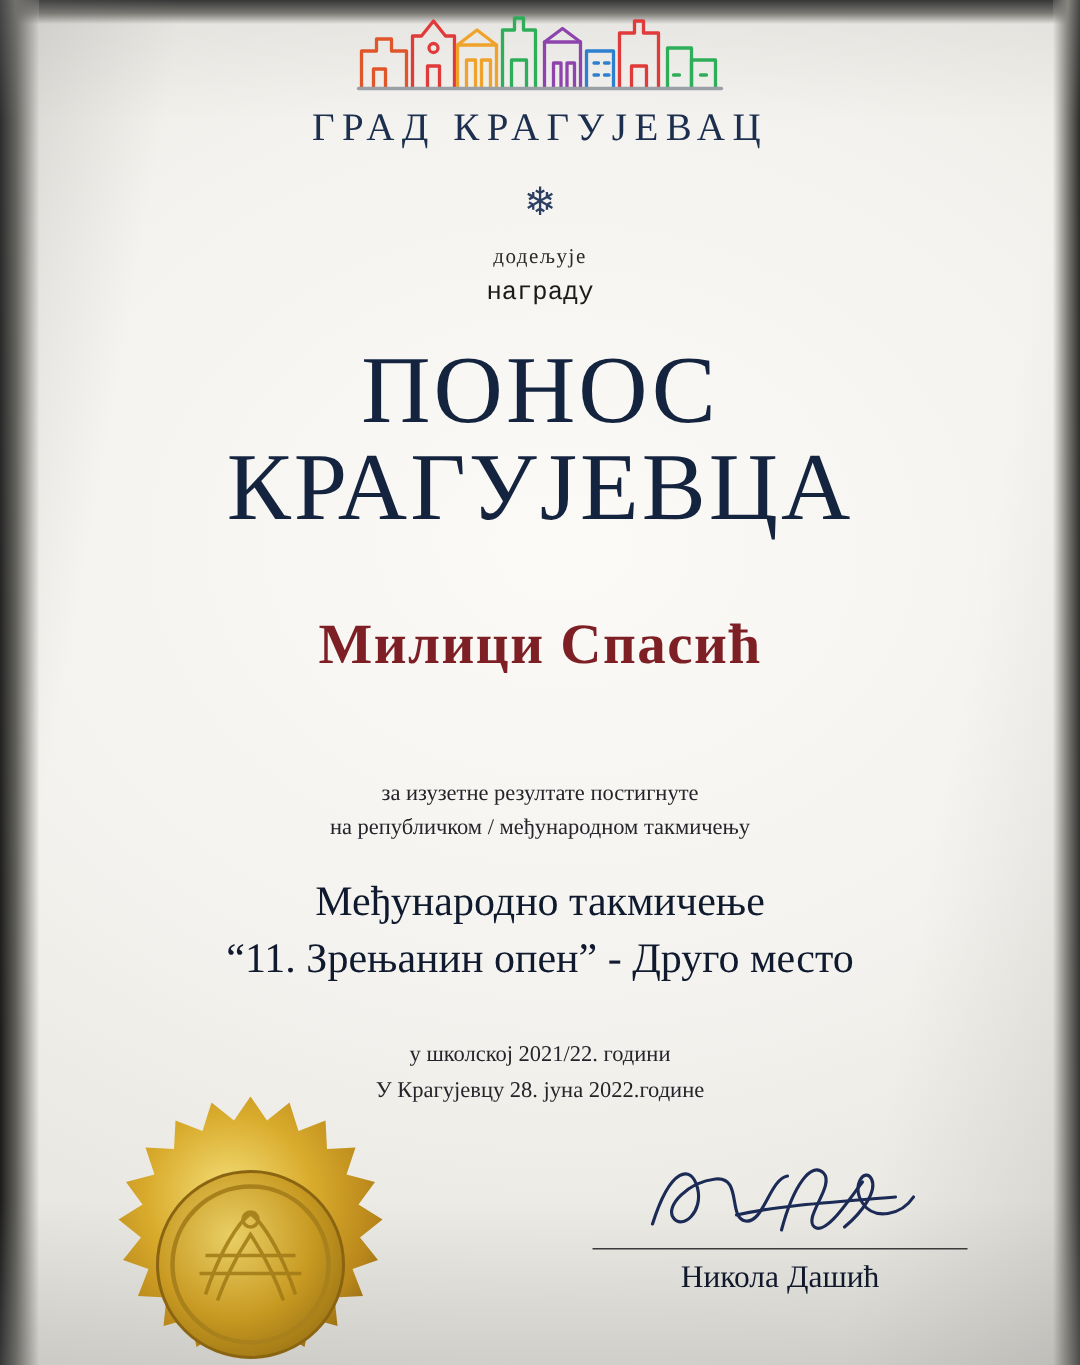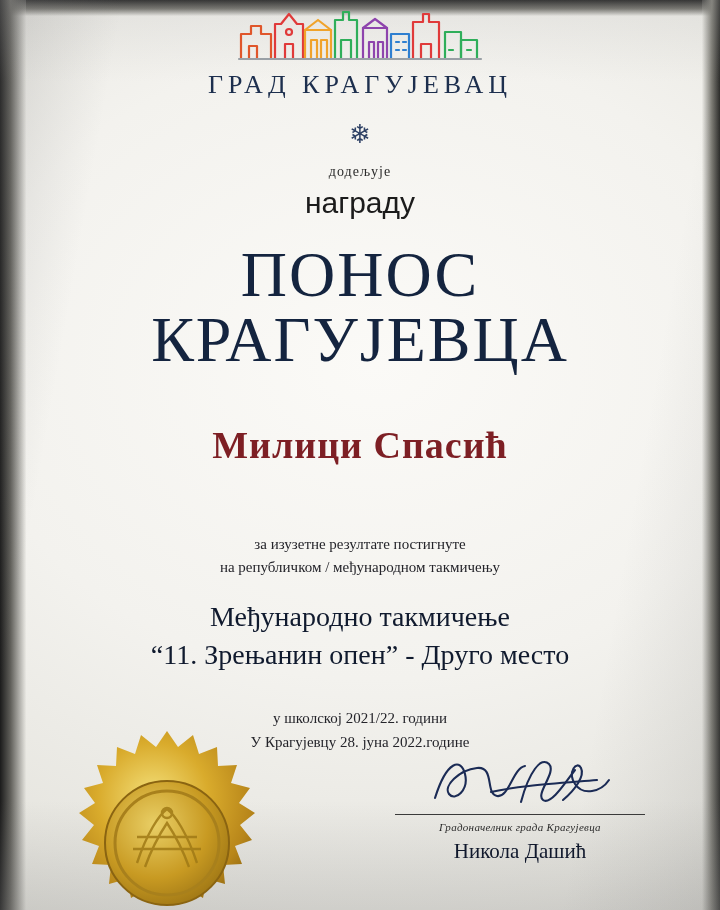--- a/index.html
+++ b/index.html
@@ -84,22 +84,22 @@
     line-height: 1;
   }
 
   .awards-small {
     font-family: "Liberation Serif", serif;
     font-size: 14px;
     color: #2a2a2a;
     letter-spacing: 1px;
   }
   .awards-big {
-    font-family: Liberation Sans, sans-serif;
-    font-size: 30px;
+    font-family: Liberation Mono, monospace;
+    font-size: 17px;
     color: #1b1b1b;
     margin-top: 6px;
   }
 
   .title {
     font-family: "Liberation Serif", serif;
     color: #14243f;
     font-weight: 400;
     line-height: 0.98;
     margin-top: 24px;
@@ -264,21 +264,20 @@
   <div class="sign-block">
     <svg class="sign-svg" width="190" height="62" viewBox="0 0 190 62">
       <g fill="none" stroke="#1b2b55" stroke-width="2.1" stroke-linecap="round">
         <path d="M10 48 C22 10, 36 8, 40 24 C44 40, 30 52, 24 44 C18 36, 34 20, 52 18 C70 16, 60 44, 72 46 C84 48, 88 18, 100 16"></path>
         <path d="M96 52 C104 22, 116 6, 124 14 C132 22, 110 44, 118 50 C126 56, 142 30, 150 20"></path>
         <path d="M138 50 C150 40, 160 26, 156 18 C152 10, 142 22, 150 34 C158 46, 176 42, 184 30"></path>
         <path d="M66 42 C92 36, 124 34, 172 30"></path>
       </g>
     </svg>
     <div class="sign-rule"></div>
-    <div class="sign-role">Градоначелник града Крагујевца</div>
     <div class="sign-name">Никола Дашић</div>
   </div>
 
   <svg class="seal" viewBox="0 0 230 230">
     <defs>
       <radialGradient id="goldg" cx="42%" cy="38%" r="70%">
         <stop offset="0%" stop-color="#f4e07a"></stop>
         <stop offset="45%" stop-color="#d9ab2c"></stop>
         <stop offset="80%" stop-color="#b8861a"></stop>
         <stop offset="100%" stop-color="#8c6510"></stop>

